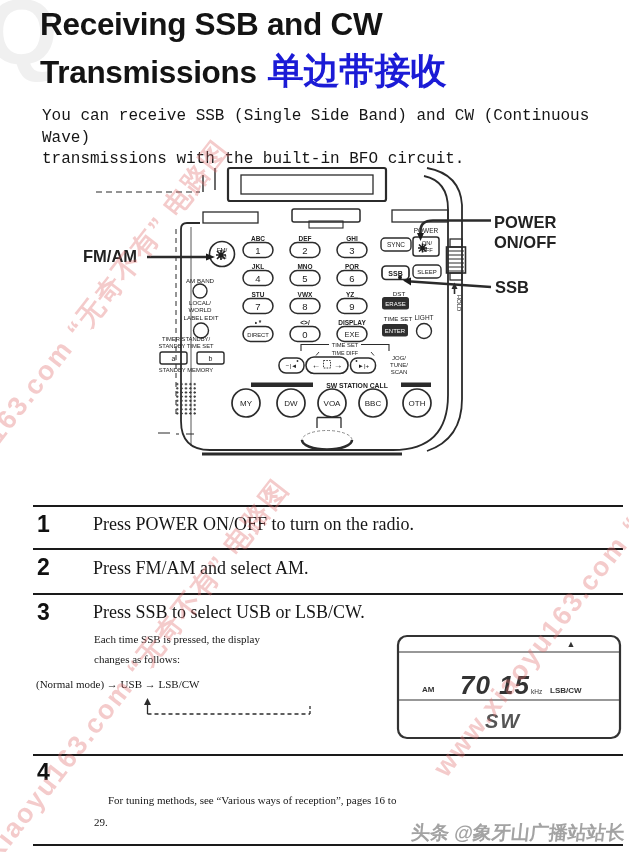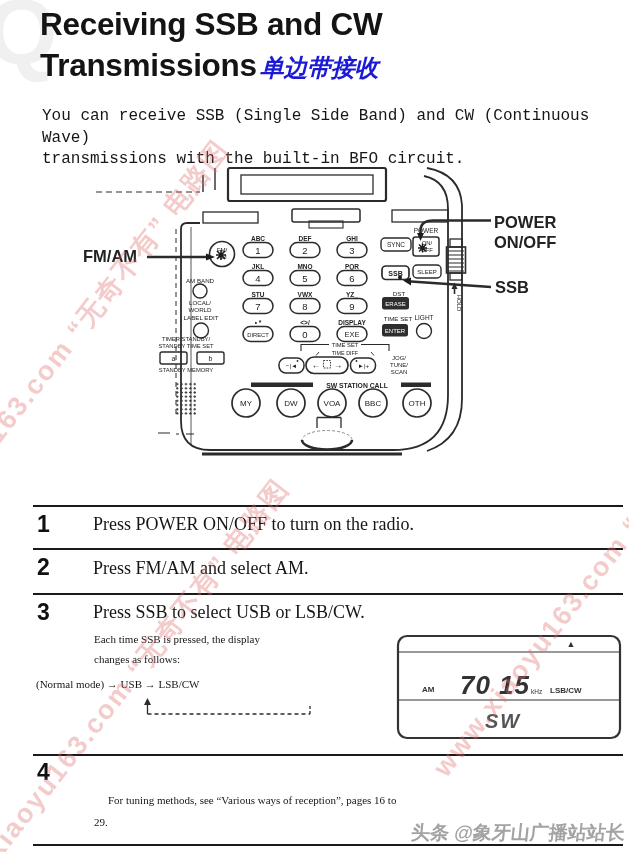--- a/index.html
+++ b/index.html
@@ -2,21 +2,21 @@
 <html><head>
 <meta charset="utf-8">
 <style>
   html,body{margin:0;padding:0;background:#777;}
   #page{position:relative;width:629px;height:852px;background:#fff;overflow:hidden;
         font-family:"Liberation Serif",serif;color:#161616;}
   .abs{position:absolute;}
   
   .title{font-family:"Liberation Sans",sans-serif;font-weight:bold;font-size:31.5px;
          letter-spacing:-0.3px;color:#141414;white-space:nowrap;}
-  .title .cn{color:#1b1bd6;margin-left:3px;font-size:24px;font-style:italic;}
+  .title .cn{color:#1b1bd6;margin-left:11px;font-size:36px;}
   
   .intro{font-size:16px;line-height:21.5px;}
   .stepnum{font-family:"Liberation Sans",sans-serif;font-weight:bold;font-size:23px;color:#111;}
   .steptext{font-size:18px;white-space:nowrap;}
   .substep{font-size:11px;white-space:nowrap;}
   .rule{position:absolute;left:33px;width:590px;height:2.2px;background:#1a1a1a;}
   
   svg{position:absolute;overflow:visible;}
   .dsvg text{font-family:"Liberation Sans",sans-serif;fill:#222;}
   .dsvg .ln{stroke:#2b2b2b;fill:none;}

